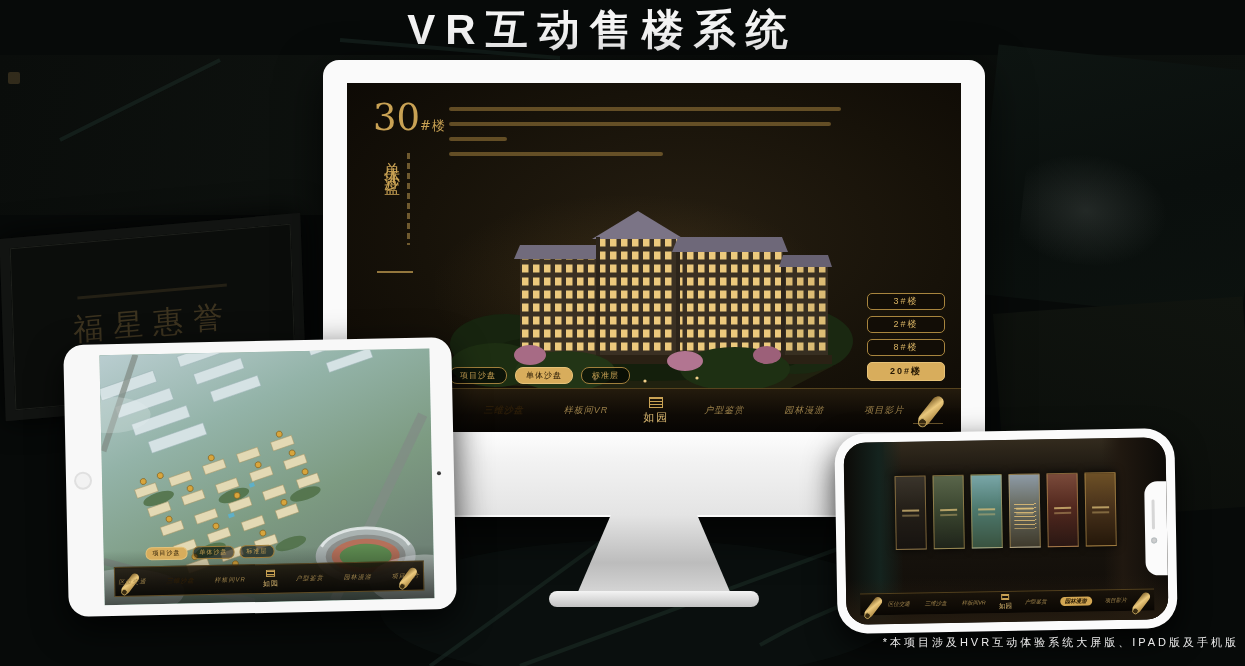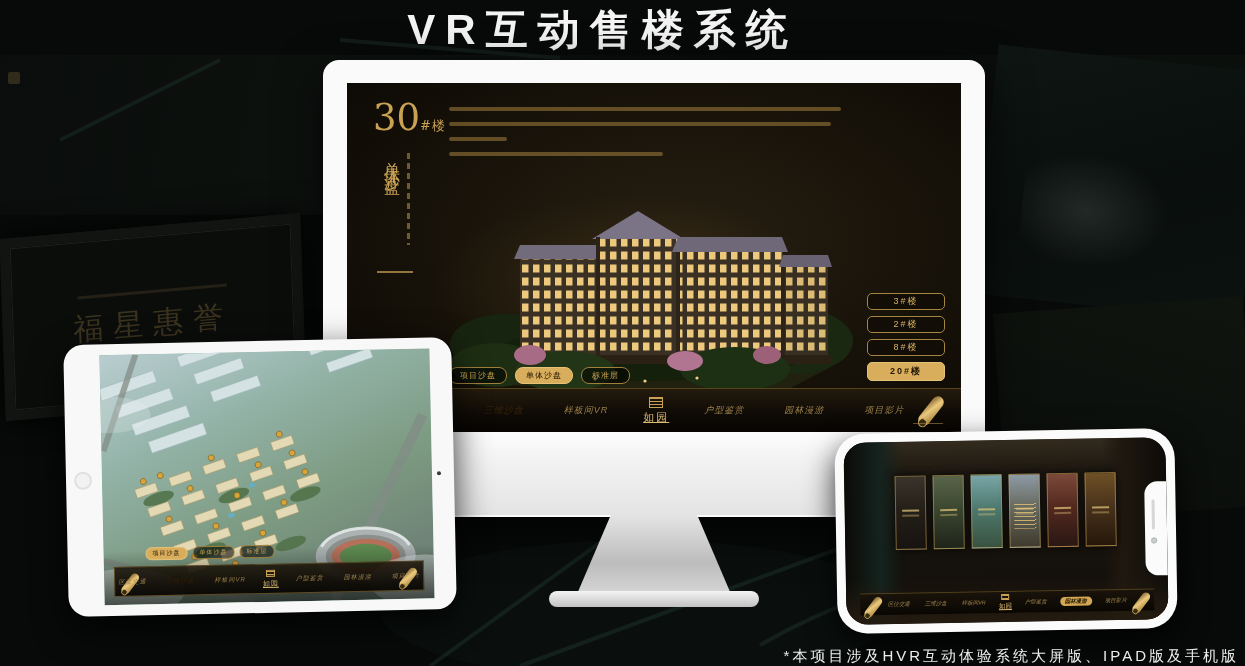--- a/index.html
+++ b/index.html
@@ -24,21 +24,21 @@
     display:flex; align-items:center; justify-content:center; flex-direction:column; gap:10px; }
   .plaque-topline { width:150px; height:3px; background:rgba(190,150,85,.14); }
   .plaque-text { font-family:"DejaVu Serif", serif; font-size:30px; letter-spacing:10px;
     color:rgba(190,150,85,.28); }
   .bg-mark { position:absolute; left:8px; top:72px; width:12px; height:12px;
     background:rgba(190,150,85,.22); border-radius:2px; }
 
   
   .page-title { position:absolute; left:0; top:2px; width:1205px; text-align:center;
     font-size:42px; font-weight:bold; color:#f4f4f4; letter-spacing:10px; }
-  .footnote { position:absolute; right:6px; bottom:0; font-size:15px; color:#ececec;
+  .footnote { position:absolute; right:6px; bottom:16px; font-size:11px; color:#ececec;
     letter-spacing:3px; }
 
   
   .monitor { position:absolute; left:323px; top:60px; width:662px; height:457px;
     background:#fafafa; border-radius:16px; box-shadow:0 14px 45px rgba(0,0,0,.75); }
   .m-chin { position:absolute; left:2px; right:2px; bottom:2px; height:83px;
     background:linear-gradient(180deg,#fdfdfd 0%,#f2f2f2 35%,#e4e4e4 100%);
     border-radius:0 0 14px 14px; }
   .m-screen { position:absolute; left:24px; top:23px; width:614px; height:349px; overflow:hidden;
     background:radial-gradient(ellipse at 55% 45%, #261e11 0%, #171209 55%, #0b0804 100%); }
@@ -85,21 +85,21 @@
     padding:0 5px; cursor:pointer; white-space:nowrap;font-style:italic; }
   .nav-item::before { content:''; position:absolute; left:50%; top:50%; width:26px; height:26px;
     border:1px solid rgba(165,128,58,.32); transform:translate(-50%,-50%) rotate(45deg) scale(1,.62);
     z-index:-1; }
   .nav-item.active { color:#2a1c08; font-weight:bold; }
   .nav-item.active::before { background:#cf9f4e; border-color:#e6c278;
     box-shadow:0 0 12px rgba(220,175,90,.55); }
   .nav-logo { display:flex; flex-direction:column; align-items:center; gap:2px; cursor:pointer; }
   .nav-seal { width:14px; height:11px; border:1px solid #c9a254;
     background:repeating-linear-gradient(to bottom,#c9a254 0 1px, transparent 1px 3px); }
-  .nav-logo-text { font-family:"DejaVu Serif", serif; font-size:11px; letter-spacing:2px; color:#dcba72;text-decoration:underline; }
+  .nav-logo-text { font-family:"DejaVu Serif", serif; font-size:11px; letter-spacing:2px; color:#dcba72; }
   .scroll-wrap { position:absolute; right:12px; top:50%; transform:translateY(-50%); width:36px; height:38px; }
   .scroll-icon { position:absolute; left:12px; top:2px; width:12px; height:34px; border-radius:6px;
     background:linear-gradient(105deg,#7a5c26,#ecca7e 45%,#a8823c); transform:rotate(38deg); }
   .scroll-icon::after { content:''; position:absolute; left:2px; bottom:-2px; width:7px; height:7px;
     border-radius:50%; background:#3a2c12; border:1px solid #d8b868; }
   .scroll-wrap::after { content:''; position:absolute; left:0; bottom:6px; width:30px; height:1px;
     background:rgba(201,162,84,.5); }
 
   
   .ipad { position:absolute; left:66px; top:341px; width:388px; height:272px;

